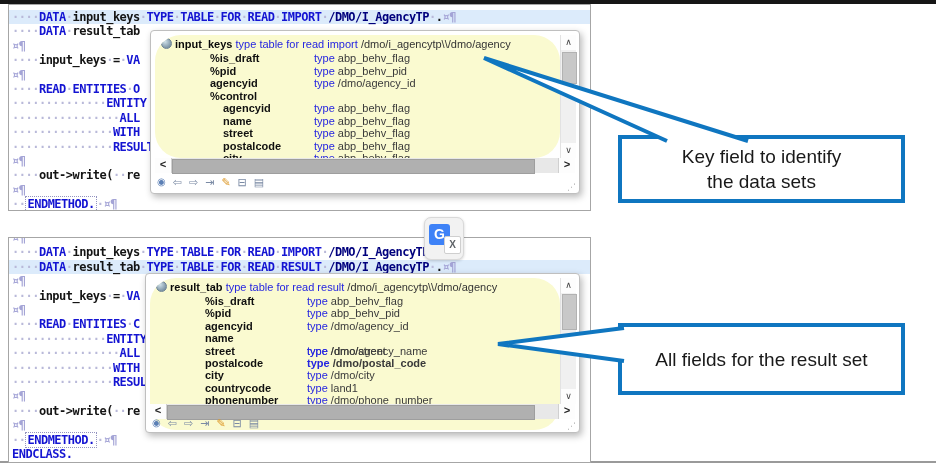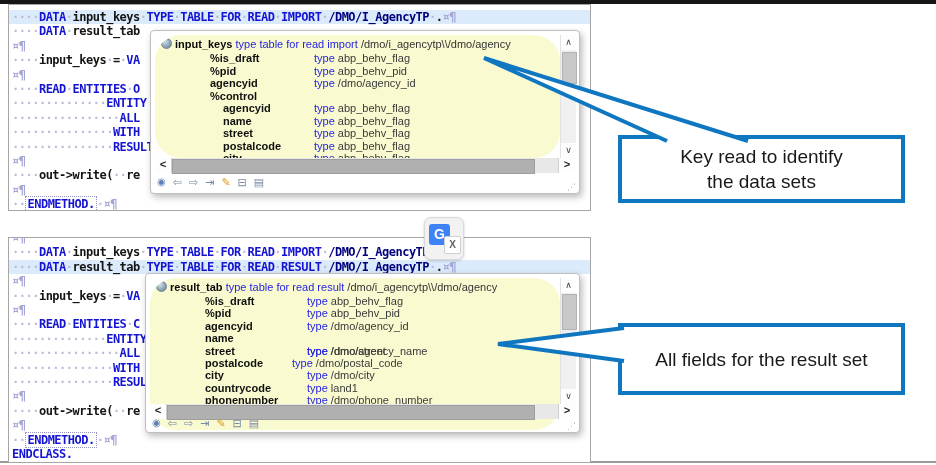--- a/index.html
+++ b/index.html
@@ -186,21 +186,21 @@
         <span class="var-icon"></span><b>result_tab</b>
         <span class="hk">type table for read result</span>
         <span class="hp">/dmo/i_agencytp\\/dmo/agency</span>
       </div>
       <div class="tt-rows">
           <div class="tt-row" style="top: 17px; left: 14px;"><span class="rn">%is_draft</span><span class="rt" style="left: 99px;"><span class="tkw">type </span><span class="tval">abp_behv_flag</span></span></div>
           <div class="tt-row" style="top: 29.4px; left: 14px;"><span class="rn">%pid</span><span class="rt" style="left: 99px;"><span class="tkw">type </span><span class="tval">abp_behv_pid</span></span></div>
           <div class="tt-row" style="top: 41.8px; left: 14px;"><span class="rn">agencyid</span><span class="rt" style="left: 99px;"><span class="tkw">type </span><span class="tval">/dmo/agency_id</span></span></div>
           <div class="tt-row" style="top: 54.2px; left: 14px;"><span class="rn">name</span><span class="rt" style="left: 99px; margin-top: 13px;"><span class="tkw">type </span><span class="tval">/dmo/agency_name</span></span></div>
           <div class="tt-row" style="top: 66.6px; left: 14px;"><span class="rn">street</span><span class="rt" style="left: 99px;"><span class="tkw">type </span><span class="tval">/dmo/street</span></span></div>
-          <div class="tt-row" style="top: 79px; left: 14px;"><span class="rn">postalcode</span><span class="rt" style="left: 84px;"><span class="tkw">type </span><span class="tval">/dmo/postal_code</span></span></div>
+          <div class="tt-row" style="top: 79px; left: 14px;"><span class="rn">postalcode</span><span class="rt" style="left: 99px; font-weight: bold;"><span class="tkw">type </span><span class="tval">/dmo/postal_code</span></span></div>
           <div class="tt-row" style="top: 91.4px; left: 14px;"><span class="rn">city</span><span class="rt" style="left: 99px;"><span class="tkw">type </span><span class="tval">/dmo/city</span></span></div>
           <div class="tt-row" style="top: 103.8px; left: 14px;"><span class="rn">countrycode</span><span class="rt" style="left: 99px;"><span class="tkw">type </span><span class="tval">land1</span></span></div>
           <div class="tt-row" style="top: 116.2px; left: 14px;"><span class="rn">phonenumber</span><span class="rt" style="left: 99px;"><span class="tkw">type </span><span class="tval">/dmo/phone_number</span></span></div>
         </div>
     </div>
     <div class="vscroll">
       <div class="vbtn up">∧</div>
       <div class="vthumb"></div>
       <div class="vbtn dn">∨</div>
     </div>
@@ -220,21 +220,21 @@
       </div>
     <div class="grip">⋰</div>
   </div>
 
   <div class="gicon">
     <div class="gtile">G</div>
     <div class="xtile">X</div>
   </div>
 
   <div class="callout c1">
-    <div>Key read to identify</div>
+    <div>Key field to identify</div>
     <div>the data sets</div>
   </div>
   <div class="callout c2">
     <div>All fields for the result set</div>
   </div>
 
   <svg class="overlay" viewBox="0 0 936 465">
     <polygon points="484,58 748,141 667,141" fill="#ffffff"></polygon>
     <path d="M748,141 L484,58 L667,141" fill="none" stroke="#0F76C0" stroke-width="4"></path>
     <polygon points="498,344 624,328 624,361" fill="#ffffff"></polygon>

